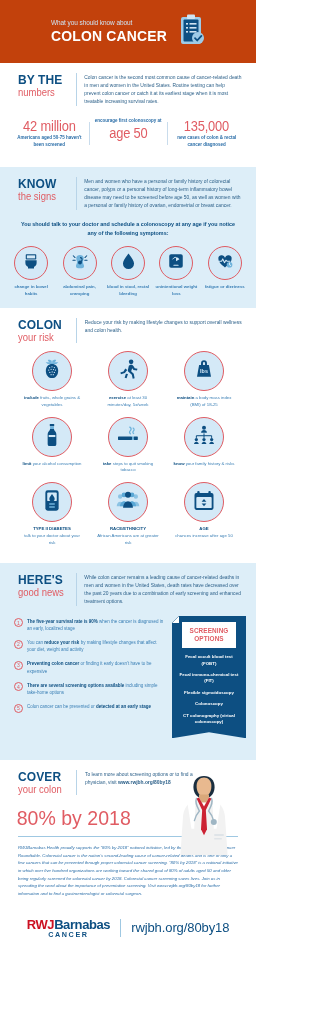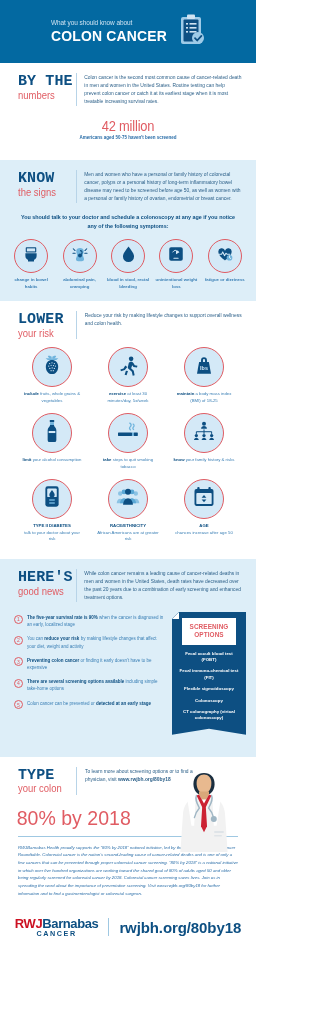--- a/index.html
+++ b/index.html
@@ -7,21 +7,21 @@
     width: 256px;
     background: #ffffff;
     font-family: "Liberation Sans", sans-serif;
   }
   body { width: 256px; overflow-x: hidden; }
 
   .page { width: 256px; position: relative; background:#ffffff; }
 
   
   .header {
-    background: #0369a1;
+    background: #c2410c;
     padding: 14px 0 13px 0;
     display: flex;
     align-items: center;
     justify-content: center;
     gap: 8px;
   }
   .header-text { text-align: left; }
   .header-kicker {
     color: #cfe3f2;
     font-size: 7.4px;
@@ -48,24 +48,23 @@
   
   .sec-head {
     display: flex;
     align-items: flex-start;
     padding: 10px 14px 6px 18px;
   }
   .sec-head-titles { width: 56px; flex: 0 0 56px; padding-top: 1px; }
   .sec-t1 {
     color: #0d4f82;
     font-weight: bold;
-    font-size: 15px;
+    font-size: 12px;
     letter-spacing: 0.1px;
     line-height: 1.05;
-    font-family: Liberation Mono, monospace;
   }
   .sec-t2 {
     color: #e05c63;
     font-size: 10.2px;
     line-height: 1.1;
     font-family: "Liberation Sans Narrow", "Liberation Sans", sans-serif;
     transform: scaleX(0.93);
     transform-origin: left center;
     white-space: nowrap;
   }
@@ -303,21 +302,21 @@
   .logo-main { line-height: 1; }
   .logo-top { font-size: 13px; font-weight: bold; letter-spacing: -0.4px; }
   .logo-rwj { color: #cc1122; }
   .logo-barn { color: #0d4f82; }
   .logo-health {
     color: #0d4f82; font-size: 7.2px; font-weight: bold;
     letter-spacing: 1.6px; text-align: center; margin-top: 0px;
   }
   .footer-div { width: 1px; height: 18px; background: #9fc8e2; }
   .footer-url {
-    color: #0d4f82; font-weight: bold; font-size: 15px;
+    color: #0d4f82; font-weight: normal; font-size: 13px;
     letter-spacing: -0.1px;
   }
 </style>
 </head>
 <body>
 
 <div class="page">
 
   <div class="header">
     <div class="header-text">
@@ -350,20 +349,30 @@
     <div class="sec-body">Colon cancer is the second most common cause of cancer-related death in men and women in the United States. Routine testing can help prevent colon cancer or catch it at its earliest stage when it is most treatable increasing survival rates.</div>
   </div>
 
   <div class="numbers-band">
     <div class="num-row">
       <div class="num-cell">
         <div class="num-cap top"></div>
         <div class="big-num">42 million</div>
         <div class="num-cap">Americans aged 50-75 haven't been screened</div>
       </div>
+      <div class="num-cell">
+        <div class="num-cap top">encourage first colonoscopy at</div>
+        <div class="big-num">age 50</div>
+        <div class="num-cap"></div>
+      </div>
+      <div class="num-cell">
+        <div class="num-cap top"></div>
+        <div class="big-num">135,000</div>
+        <div class="num-cap">new cases of colon &amp; rectal cancer diagnosed</div>
+      </div>
     </div>
 
   </div>
 
   <div class="panel-blue">
     <div class="sec-head">
       <div class="sec-head-titles">
         <div class="sec-t1">KNOW</div>
         <div class="sec-t2">the signs</div>
       </div>
@@ -439,21 +448,21 @@
           </span>
         </div>
         <div class="icon-label">fatigue or dizziness</div>
       </div>
     </div>
   </div>
 
   <div class="panel-white">
     <div class="sec-head">
       <div class="sec-head-titles">
-        <div class="sec-t1">LOWER</div>
+        <div class="sec-t1">COLON</div>
         <div class="sec-t2">your risk</div>
       </div>
       <div class="sec-rule"></div>
       <div class="sec-body">Reduce your risk by making lifestyle changes to support overall wellness and colon health.</div>
     </div>
 
     <div class="risk-grid">
       <div class="risk-row">
         <div class="risk-item">
           <div class="risk-circle">
@@ -667,21 +676,21 @@
         <div class="screen-opt">Flexible sigmoidoscopy</div>
         <div class="screen-opt">Colonoscopy</div>
         <div class="screen-opt">CT colonography (virtual colonoscopy)</div>
       </div>
     </div>
   </div>
 
   <div class="cover-sec">
     <div class="sec-head">
       <div class="sec-head-titles">
-        <div class="sec-t1">TYPE</div>
+        <div class="sec-t1">COVER</div>
         <div class="sec-t2">your colon</div>
       </div>
       <div class="sec-rule"></div>
       <div class="sec-body" style="max-width:108px"><span>To learn more about screening options or to find a physician, visit </span><b>www.rwjbh.org/80by18</b></div>
     </div>
 
     <div class="big80">80% by 2018</div>
 
     <div class="doctor">
       <svg width="72" height="96" viewBox="0 0 72 96">

